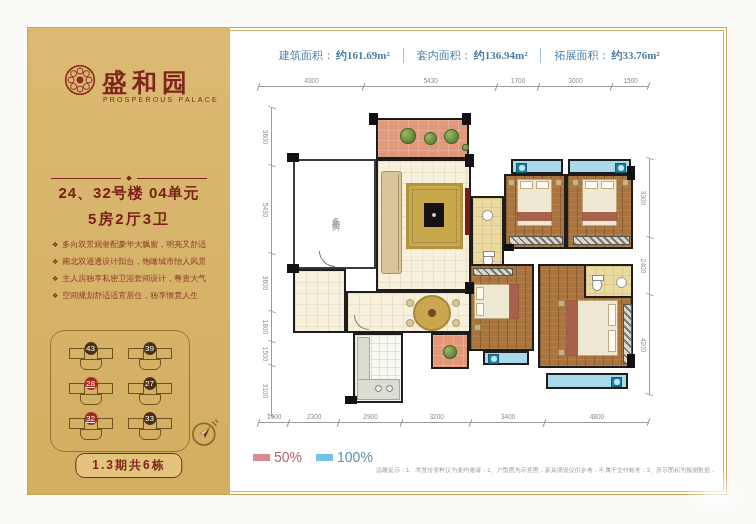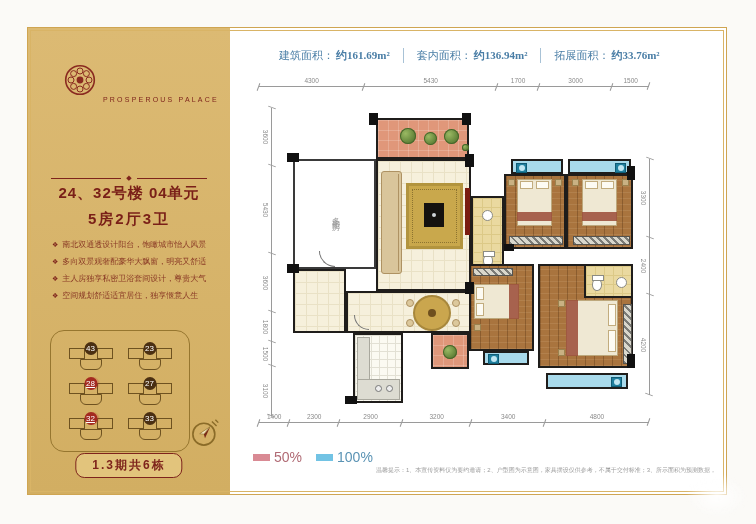--- a/index.html
+++ b/index.html
@@ -117,42 +117,43 @@
           <circle cx="22.4" cy="22.4" r="3"></circle>
           <circle cx="16" cy="25" r="3"></circle>
         <circle cx="9.6" cy="22.4" r="3"></circle>
           <circle cx="7" cy="16" r="3"></circle>
           <circle cx="9.6" cy="9.6" r="3"></circle>
         <circle cx="16" cy="7" r="3"></circle>
           <circle cx="22.4" cy="9.6" r="3"></circle>
       </g>
       <circle cx="16" cy="16" r="3.4" fill="#8a2a20"></circle>
     </svg>
+    <div class="brand-cn">盛和园</div>
     <div class="brand-en">PROSPEROUS PALACE</div>
 
     <div class="divider">
         <span class="dia">◆</span>
       </div>
     <div class="bline">24、32号楼  04单元</div>
     <div class="rline">5房2厅3卫</div>
 
     <div class="features">
+
+        <div class="feat">
+          <span class="blt">❖</span>
+          <span>多向双景观奢配豪华大飘窗，明亮又舒适</span>
+        </div>
 
         <div class="feat">
           <span class="blt">❖</span>
           <span>南北双通透设计阳台，饱瞰城市怡人风景</span>
         </div>
 
         <div class="feat">
           <span class="blt">❖</span>
-          <span>多向双景观奢配豪华大飘窗，明亮又舒适</span>
-        </div>
-
-        <div class="feat">
-          <span class="blt">❖</span>
           <span>主人房独享私密卫浴套间设计，尊贵大气</span>
         </div>
 
         <div class="feat">
           <span class="blt">❖</span>
           <span>空间规划舒适适宜居住，独享惬意人生</span>
         </div>
 
     </div>
 
@@ -162,21 +163,21 @@
           <span class="wing l"></span>
           <span class="wing r"></span>
           <span class="base"></span>
           <span class="badge">43</span>
         </div>
 
         <div class="bld">
           <span class="wing l"></span>
           <span class="wing r"></span>
           <span class="base"></span>
-          <span class="badge">23</span>
+          <span class="badge">39</span>
         </div>
 
         <div class="bld hl">
           <span class="wing l"></span>
           <span class="wing r"></span>
           <span class="base"></span>
           <span class="badge">28</span>
         </div>
 
         <div class="bld">

